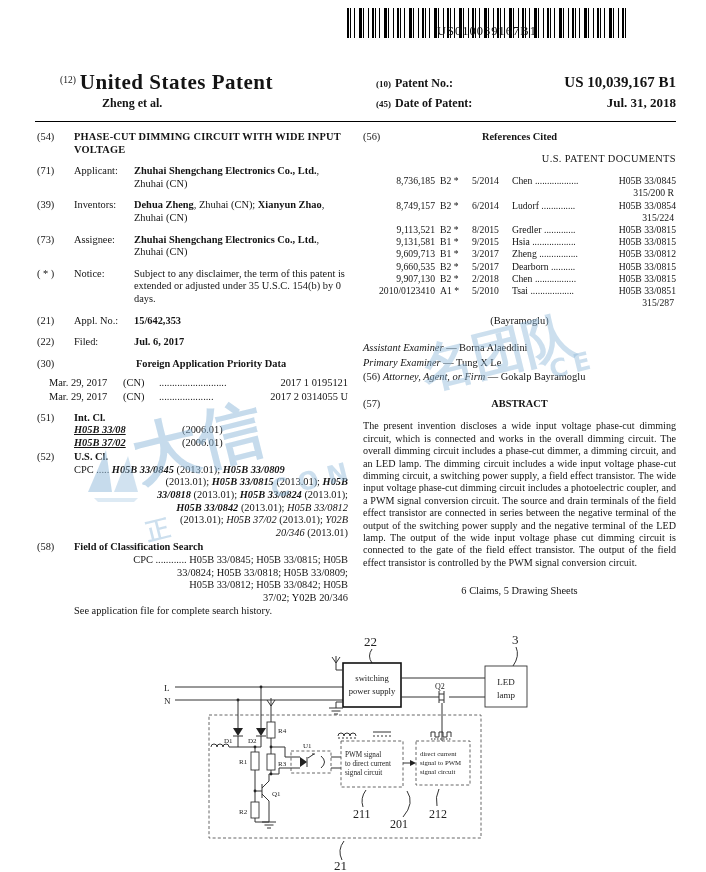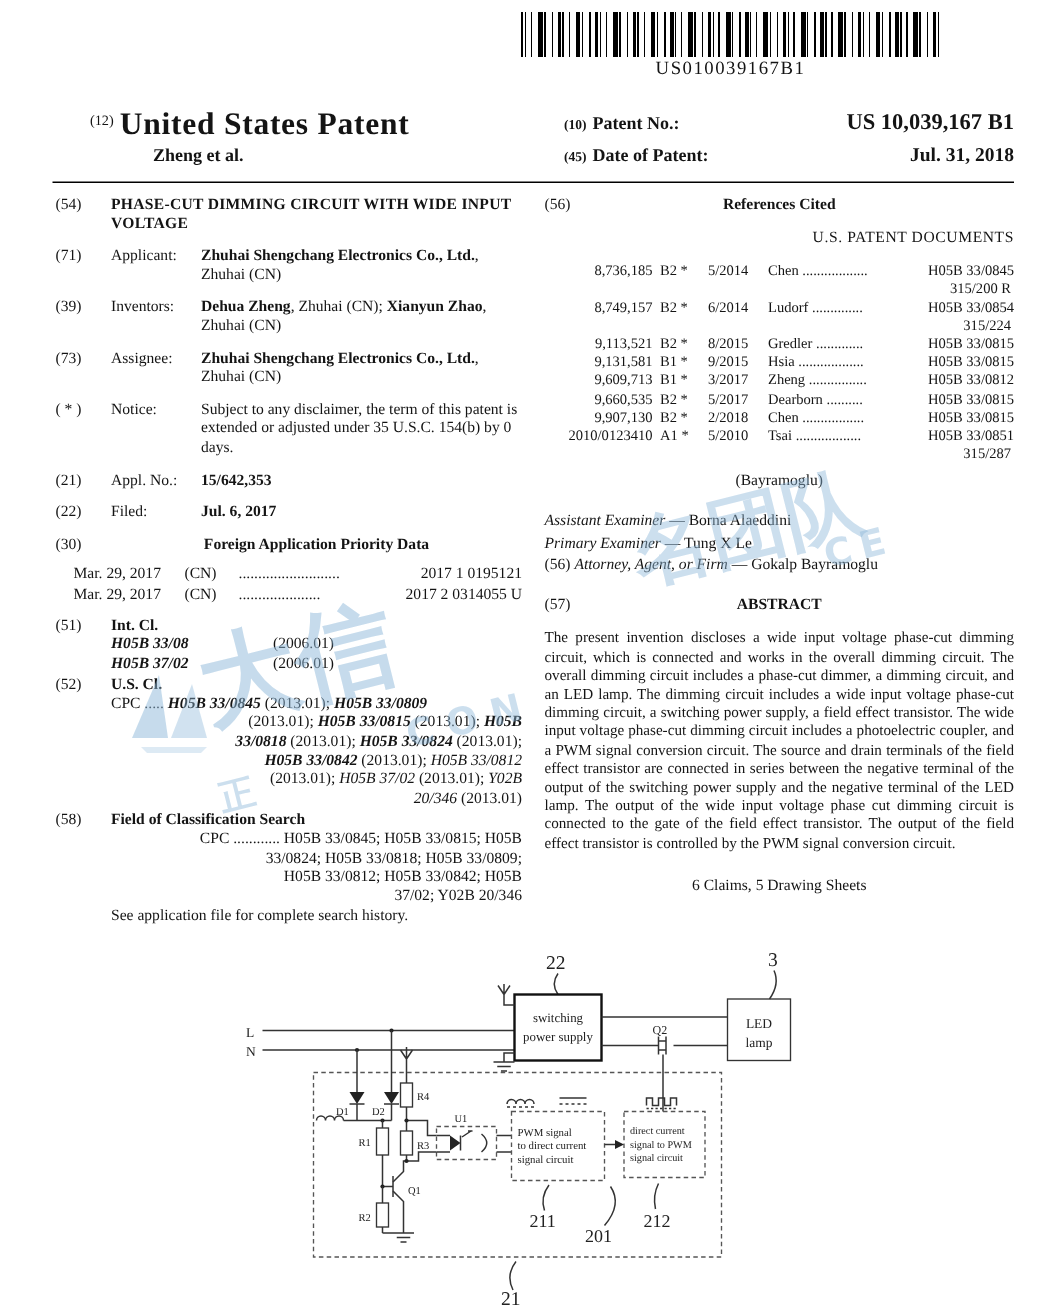--- a/index.html
+++ b/index.html
@@ -5,21 +5,21 @@
   html,body{margin:0;padding:0;background:#e8e8e8;}
   .page{
     position:relative;width:706px;height:872px;background:#ffffff;overflow:hidden;
     font-family:"Liberation Serif","DejaVu Serif",serif;color:#141414;margin:0 auto;
   }
   
   .barcode{position:absolute;top:8px;left:347px;width:280px;height:30px;
     background:
       repeating-linear-gradient(90deg,#000 0 2px,#fff 2px 3px,#000 3px 4px,#fff 4px 7px,#000 7px 8px,#fff 8px 12px,#000 12px 15px,#fff 15px 16px,#000 16px 17px,#fff 17px 21px,#000 21px 22px,#fff 22px 25px);
   }
-  .barcode-text{position:absolute;top:38px;left:347px;width:280px;text-align:center;
+  .barcode-text{position:absolute;top:24px;left:347px;width:280px;text-align:center;
     font-size:12.5px;letter-spacing:1px;}
   .masthead{position:absolute;top:70px;left:60px;width:616px;}
   .mh-left{position:absolute;left:0;top:0;}
   .mh-num{font-size:9.5px;vertical-align:6px;}
   .mh-title{font-size:21px;font-weight:700;letter-spacing:.5px;}
   .mh-sub{font-size:12px;font-weight:700;margin-left:42px;margin-top:1px;}
   .mh-right{position:absolute;right:0;top:4px;width:300px;}
   .mh-row{display:flex;align-items:baseline;font-weight:700;margin-bottom:4px;}
   .mh-row .mh-num{font-size:9px;}
   .mh-label{font-size:12px;margin-left:4px;}
@@ -39,21 +39,21 @@
   .seg-bi{font-weight:700;font-style:italic;}
   .f54-title{font-weight:700;letter-spacing:.2px;}
   .f30-head{display:flex;margin-bottom:7px;margin-top:2px;}
   .f30-title{flex:1;text-align:center;font-weight:700;}
   .prio-row{display:flex;padding-left:12px;margin-bottom:1px;}
   .prio-date{flex:none;width:74px;}
   .prio-country{flex:none;width:36px;}
   .prio-dots{flex:1;overflow:hidden;white-space:nowrap;}
   .prio-no{flex:none;text-align:right;}
   .cl-row{display:flex;}
-  .cl-cls{flex:none;width:108px;font-weight:700;font-style:italic;}
+  .cl-cls{flex:none;width:108px;font-weight:700;font-style:italic;text-decoration:underline;}
   .cpc-line{text-align:right;}
   .cpc-line.first{text-align:left;}
   .fcs-line{text-align:right;}
   .fcs-line.first{text-align:right;}
   .fcs-line.last{text-align:left;margin-top:1px;}
   
   .refs-head{position:relative;text-align:center;font-weight:700;margin-bottom:9px;}
   .refs-num{position:absolute;left:0;font-weight:400;}
   .refs-sub{text-align:right;margin-bottom:10px;letter-spacing:.4px;}
   .ref-row{display:flex;font-size:9.7px;line-height:12.2px;white-space:nowrap;justify-content:center;}

